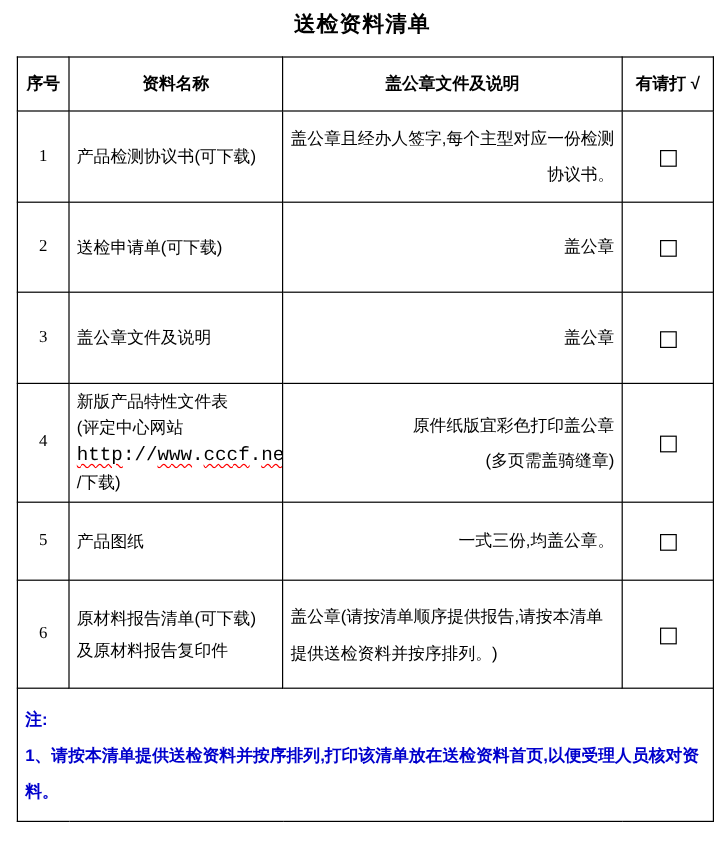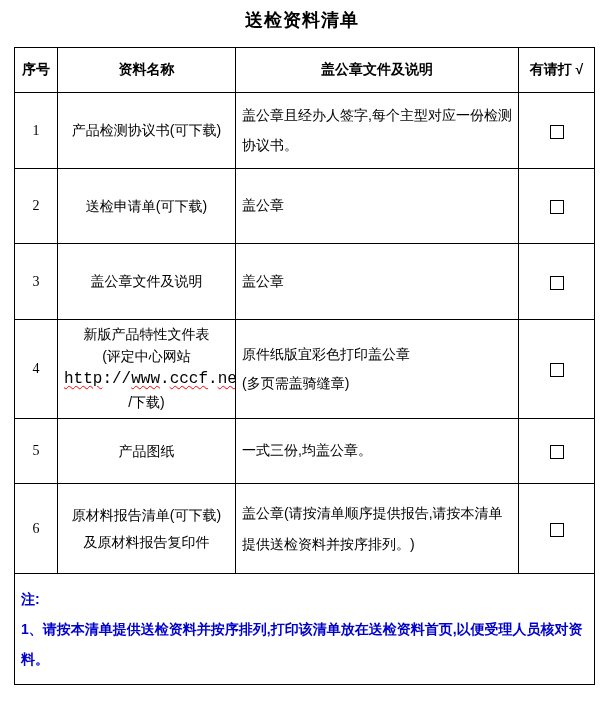--- a/index.html
+++ b/index.html
@@ -44,28 +44,28 @@
     font-weight: bold;
     text-align: center;
     font-size: 14px;
   }
   .c-no {
     text-align: center;
     font-family: "Liberation Serif", serif;
     font-size: 14px;
   }
   .c-name {
-    text-align: center;
+    text-align: left;
     line-height: 1.9;
     padding-left: 6px;
   }
   .c-name .nline { white-space: nowrap; }
   .c-name-tight { line-height: 1.55; }
   .c-desc {
-    text-align: left;
+    text-align: right;
     line-height: 2.1;
   }
   .c-desc-left {
     text-align: left;
     line-height: 2.2;
   }
   .c-check { text-align: center; }
   .checkbox {
     display: inline-block;
     width: 12px;

